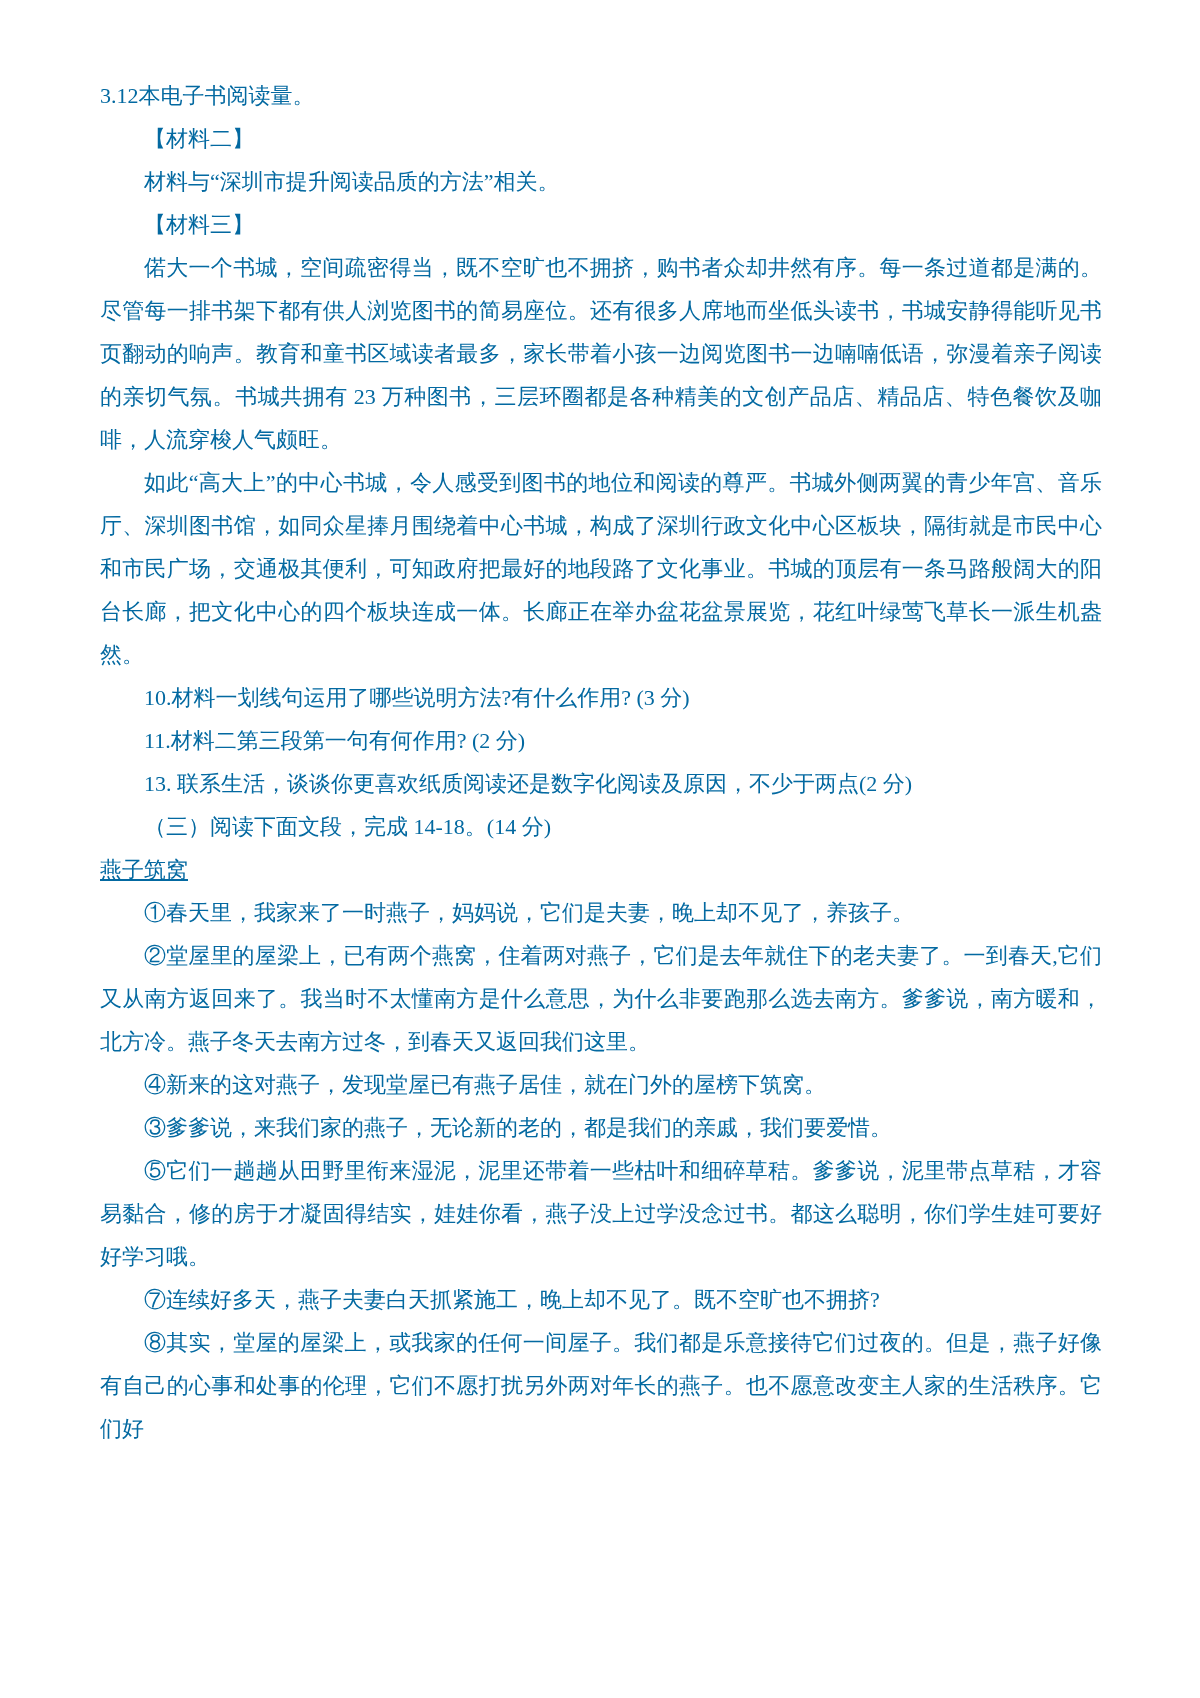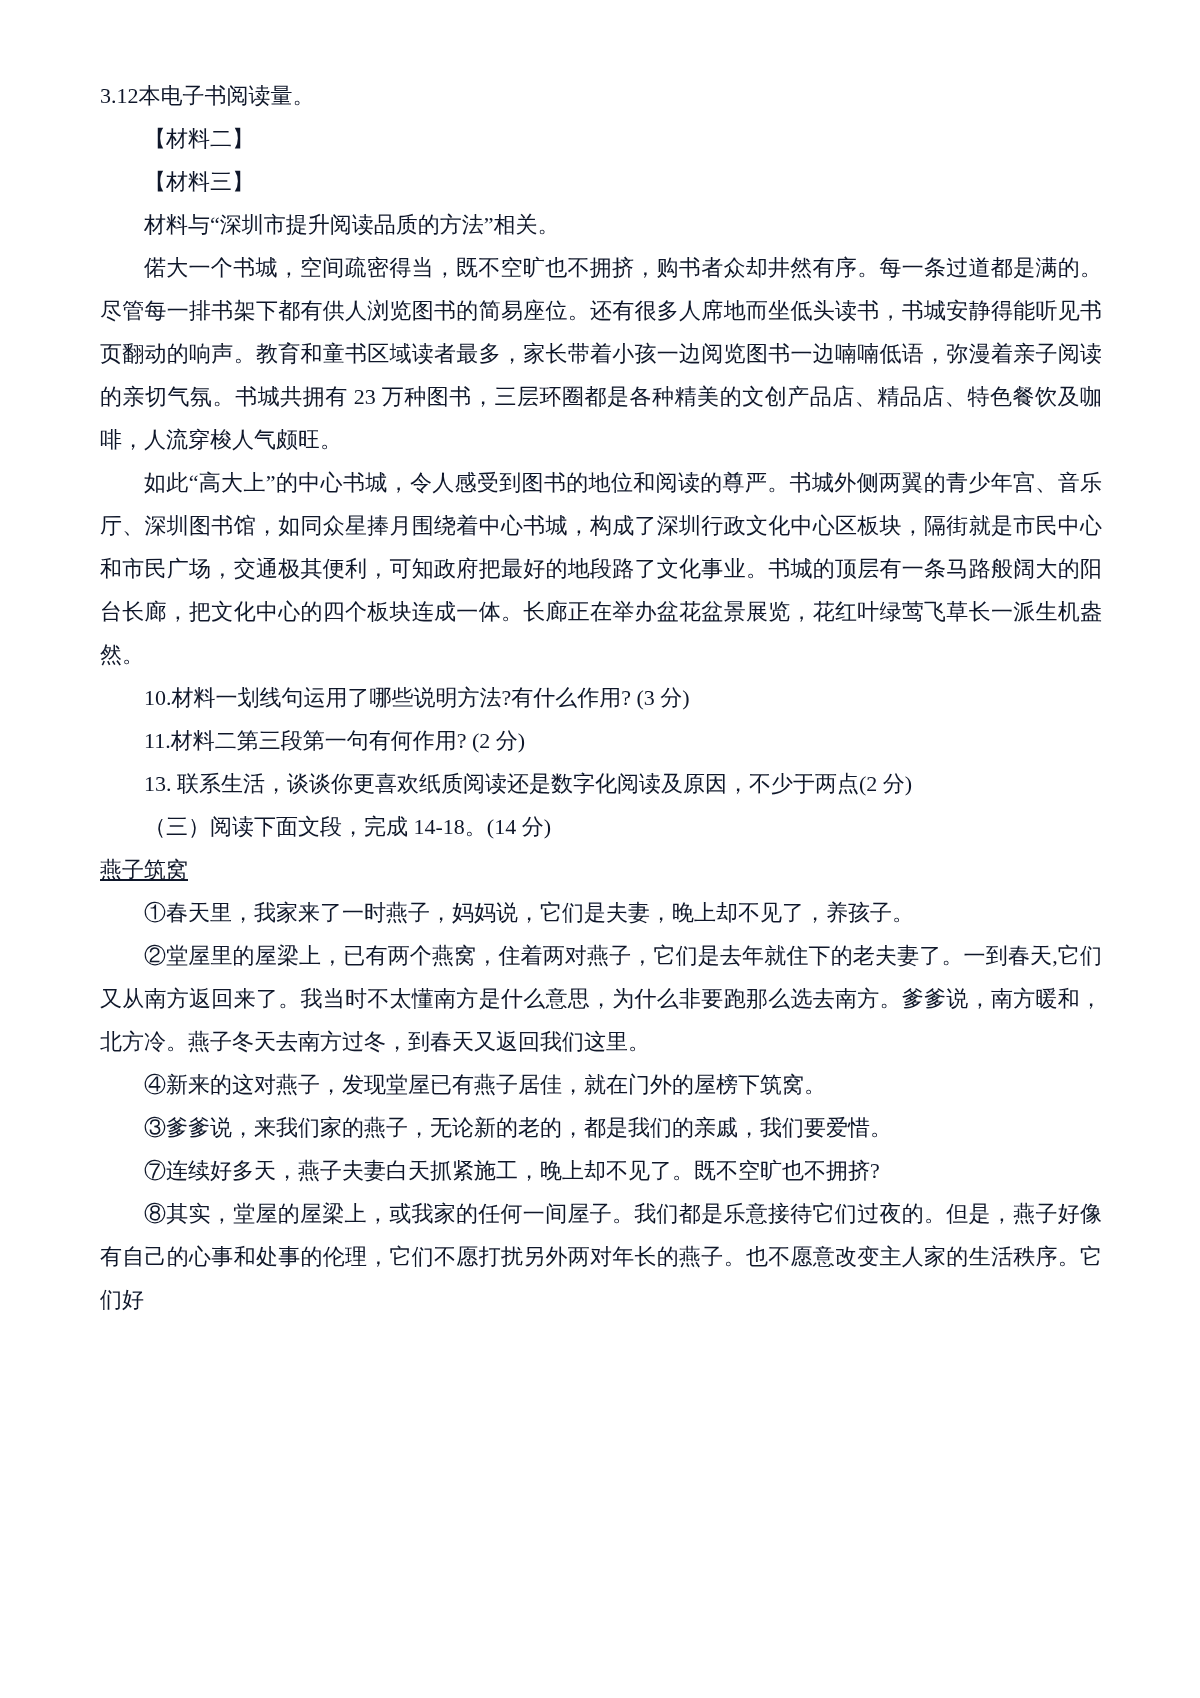--- a/index.html
+++ b/index.html
@@ -10,21 +10,21 @@
   .page {
     position: relative;
     width: 1200px;
     height: 1698px;
     box-sizing: border-box;
     background: #ffffff;
     padding: 74px 98px 0 100px;
     font-family: "Liberation Serif", "DejaVu Serif", serif;
     font-size: 22px;
     line-height: 43px;
-    color: #0f172a;
+    color: #0369a1;
     overflow: hidden;
   }
   .page p {
     margin: 0;
     text-align: justify;
     text-justify: inter-character;
     word-break: break-all;
   }
   .no-indent { text-indent: 0; }
   .indent { text-indent: 2em; }
@@ -41,23 +41,23 @@
 </style>
 </head>
 <body>
 
 <div class="page">
 
   <p class="no-indent">3.12本电子书阅读量。</p>
 
   <p class="indent">【材料二】</p>
 
+  <p class="indent">材料与“深圳市提升阅读品质的方法”相关。</p>
+
   <p class="indent">【材料三】</p>
-
-  <p class="indent">材料与“深圳市提升阅读品质的方法”相关。</p>
 
   <p class="indent">偌大一个书城，空间疏密得当，既不空旷也不拥挤，购书者众却井然有序。每一条过道都是满的。尽管每一排书架下都有供人浏览图书的简易座位。还有很多人席地而坐低头读书，书城安静得能听见书页翻动的响声。教育和童书区域读者最多，家长带着小孩一边阅览图书一边喃喃低语，弥漫着亲子阅读的亲切气氛。书城共拥有 23 万种图书，三层环圈都是各种精美的文创产品店、精品店、特色餐饮及咖啡，人流穿梭人气颇旺。</p>
 
   <p class="indent">如此“高大上”的中心书城，令人感受到图书的地位和阅读的尊严。书城外侧两翼的青少年宫、音乐厅、深圳图书馆，如同众星捧月围绕着中心书城，构成了深圳行政文化中心区板块，隔街就是市民中心和市民广场，交通极其便利，可知政府把最好的地段路了文化事业。书城的顶层有一条马路般阔大的阳台长廊，把文化中心的四个板块连成一体。长廊正在举办盆花盆景展览，花红叶绿莺飞草长一派生机盎然。</p>
 
   <p class="indent">10.材料一划线句运用了哪些说明方法?有什么作用? (3 分)</p>
   <p class="indent">11.材料二第三段第一句有何作用? (2 分)</p>
   <p class="indent">13. 联系生活，谈谈你更喜欢纸质阅读还是数字化阅读及原因，不少于两点(2 分)</p>
 
   <p class="indent">（三）阅读下面文段，完成 14-18。(14 分)</p>
@@ -65,19 +65,20 @@
   <p class="center">燕子筑窝</p>
 
   <p class="indent"><span>①春天里，我家来了一时燕子，妈妈说，它们是夫妻，晚上却不见了，养孩子。</span></p>
 
   <p class="indent"><span>②堂屋里的屋梁上，已有两个燕窝，住着两对燕子，它们是去年就住下的老夫妻了。一到春天,它们又从南方返回来了。我当时不太懂南方是什么意思，为什么非要跑那么选去南方。爹爹说，南方暖和，北方冷。燕子冬天去南方过冬，到春天又返回我们这里。</span></p>
 
   <p class="indent"><span>④新来的这对燕子，发现堂屋已有燕子居佳，就在门外的屋榜下筑窝。</span></p>
 
   <p class="indent"><span>③爹爹说，来我们家的燕子，无论新的老的，都是我们的亲戚，我们要爱惜。</span></p>
 
+  <p class="indent"><span>⑤它们一趟趟从田野里衔来湿泥，泥里还带着一些枯叶和细碎草秸。爹爹说，泥里带点草秸，才容易黏合，修的房于才凝固得结实，娃娃你看，燕子没上过学没念过书。都这么聪明，你们学生娃可要好好学习哦。</span></p>
 
 
   <p class="indent"><span>⑦连续好多天，燕子夫妻白天抓紧施工，晚上却不见了。既不空旷也不拥挤?</span></p>
 
   <p class="indent"><span>⑧其实，堂屋的屋梁上，或我家的任何一间屋子。我们都是乐意接待它们过夜的。但是，燕子好像有自己的心事和处事的伦理，它们不愿打扰另外两对年长的燕子。也不愿意改变主人家的生活秩序。它们好</span></p>
 
 </div>
 
 </body></html>

